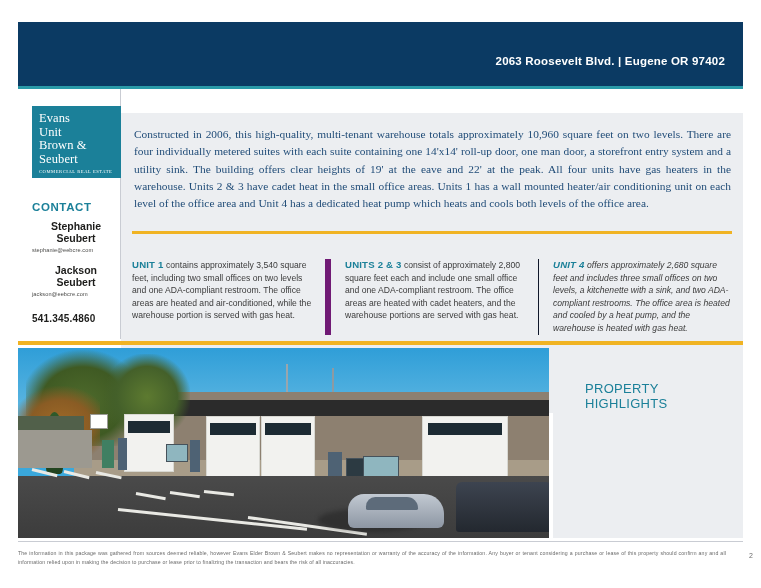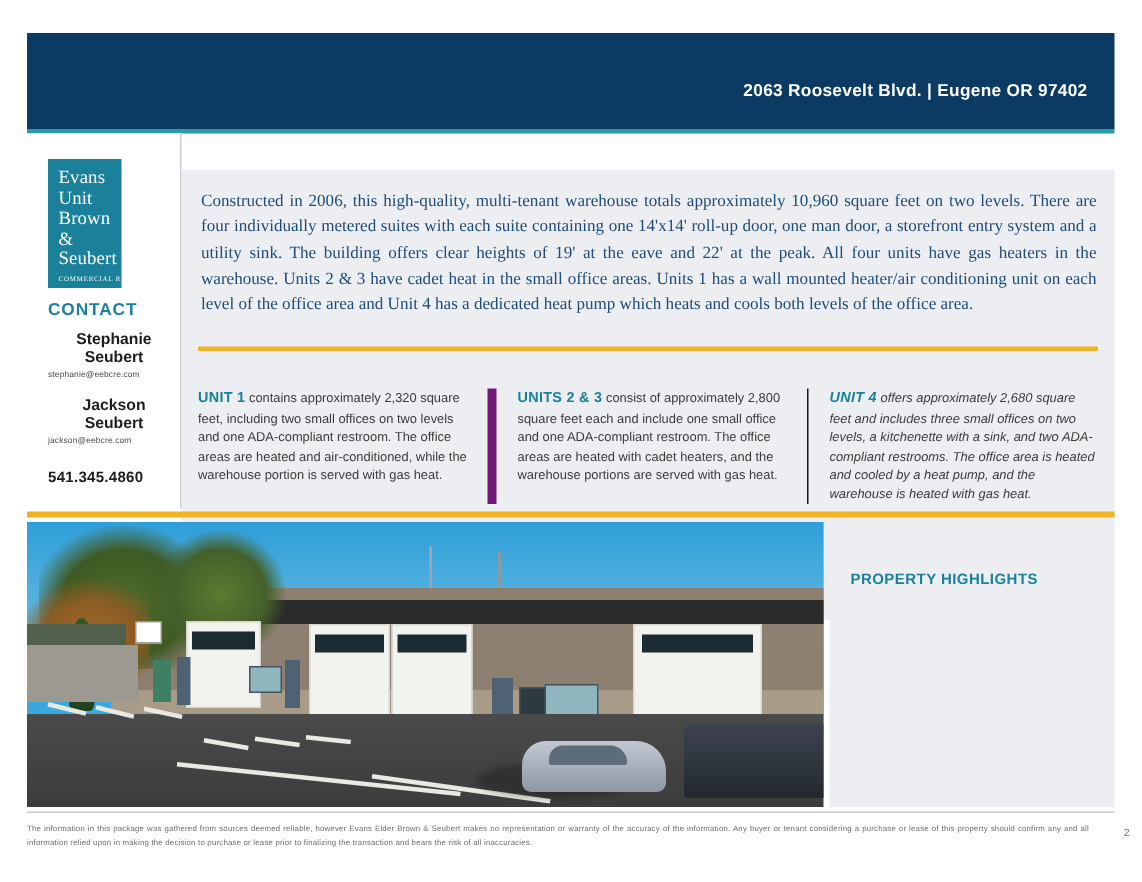--- a/index.html
+++ b/index.html
@@ -69,21 +69,21 @@
     width: 103px;
     height: 250px;
     background: #ffffff;
     border-right: 1px solid #c9ccd3;
     box-sizing: border-box;
   }
   .logo-box {
     position: absolute;
     left: 14px;
     top: 17px;
-    width: 49px;
+    width: 89px;
     background: #1b8099;
     padding: 6px 6px 4px 7px;
     box-sizing: border-box;
   }
   .logo-text {
     font-family: "Liberation Serif", serif;
     font-size: 12.5px;
     line-height: 13.5px;
     color: #ffffff;
     letter-spacing: 0.1px;
@@ -335,24 +335,24 @@
   .highlights {
     position: absolute;
     left: 553px;
     top: 348px;
     width: 190px;
     height: 190px;
     background: #eceef1;
   }
   .hl-title {
     position: absolute;
-    left: 14px;
+    left: 32px;
     top: 33px;
-    font-size: 10px;
-    font-weight: bold;
+    font-size: 13px;
+    font-weight: normal;
     color: #1b8099;
     letter-spacing: 0.3px;
   }
   .hl-list {
     position: absolute;
     left: 16px;
     top: 57px;
     width: 160px;
     margin: 0;
     padding: 0;
@@ -441,21 +441,21 @@
 
   <div class="contact-phone">541.345.4860</div>
 </div>
 
 <div class="main-panel">
   <div class="intro">Constructed in 2006, this high-quality, multi-tenant warehouse totals approximately 10,960 square feet on two levels. There are four individually metered suites with each suite containing one 14'x14' roll-up door, one man door, a storefront entry system and a utility sink. The building offers clear heights of 19' at the eave and 22' at the peak. All four units have gas heaters in the warehouse. Units 2 &amp; 3 have cadet heat in the small office areas. Units 1 has a wall mounted heater/air conditioning unit on each level of the office area and Unit 4 has a dedicated heat pump which heats and cools both levels of the office area.</div>
   <div class="gold-rule"></div>
 
   <div class="units">
     <div class="unit-col">
-      <span class="unit-label">UNIT 1</span><span> contains approximately 2,320 square feet, including two small offices on two levels and one ADA-compliant restroom. The office areas are heated and air-conditioned, while the warehouse portion is served with gas heat.</span>
+      <span class="unit-label">UNIT 1</span><span> contains approximately 3,540 square feet, including two small offices on two levels and one ADA-compliant restroom. The office areas are heated and air-conditioned, while the warehouse portion is served with gas heat.</span>
     </div>
     <div class="unit-col mid">
       <span class="unit-label">UNITS 2 &amp; 3</span><span> consist of approximately 2,800 square feet each and include one small office and one ADA-compliant restroom. The office areas are heated with cadet heaters, and the warehouse portions are served with gas heat.</span>
     </div>
     <div class="unit-col last">
       <span class="unit-label">UNIT 4</span><span> offers approximately 2,680 square feet and includes three small offices on two levels, a kitchenette with a sink, and two ADA-compliant restrooms. The office area is heated and cooled by a heat pump, and the warehouse is heated with gas heat.</span>
     </div>
   </div>
 </div>
 

